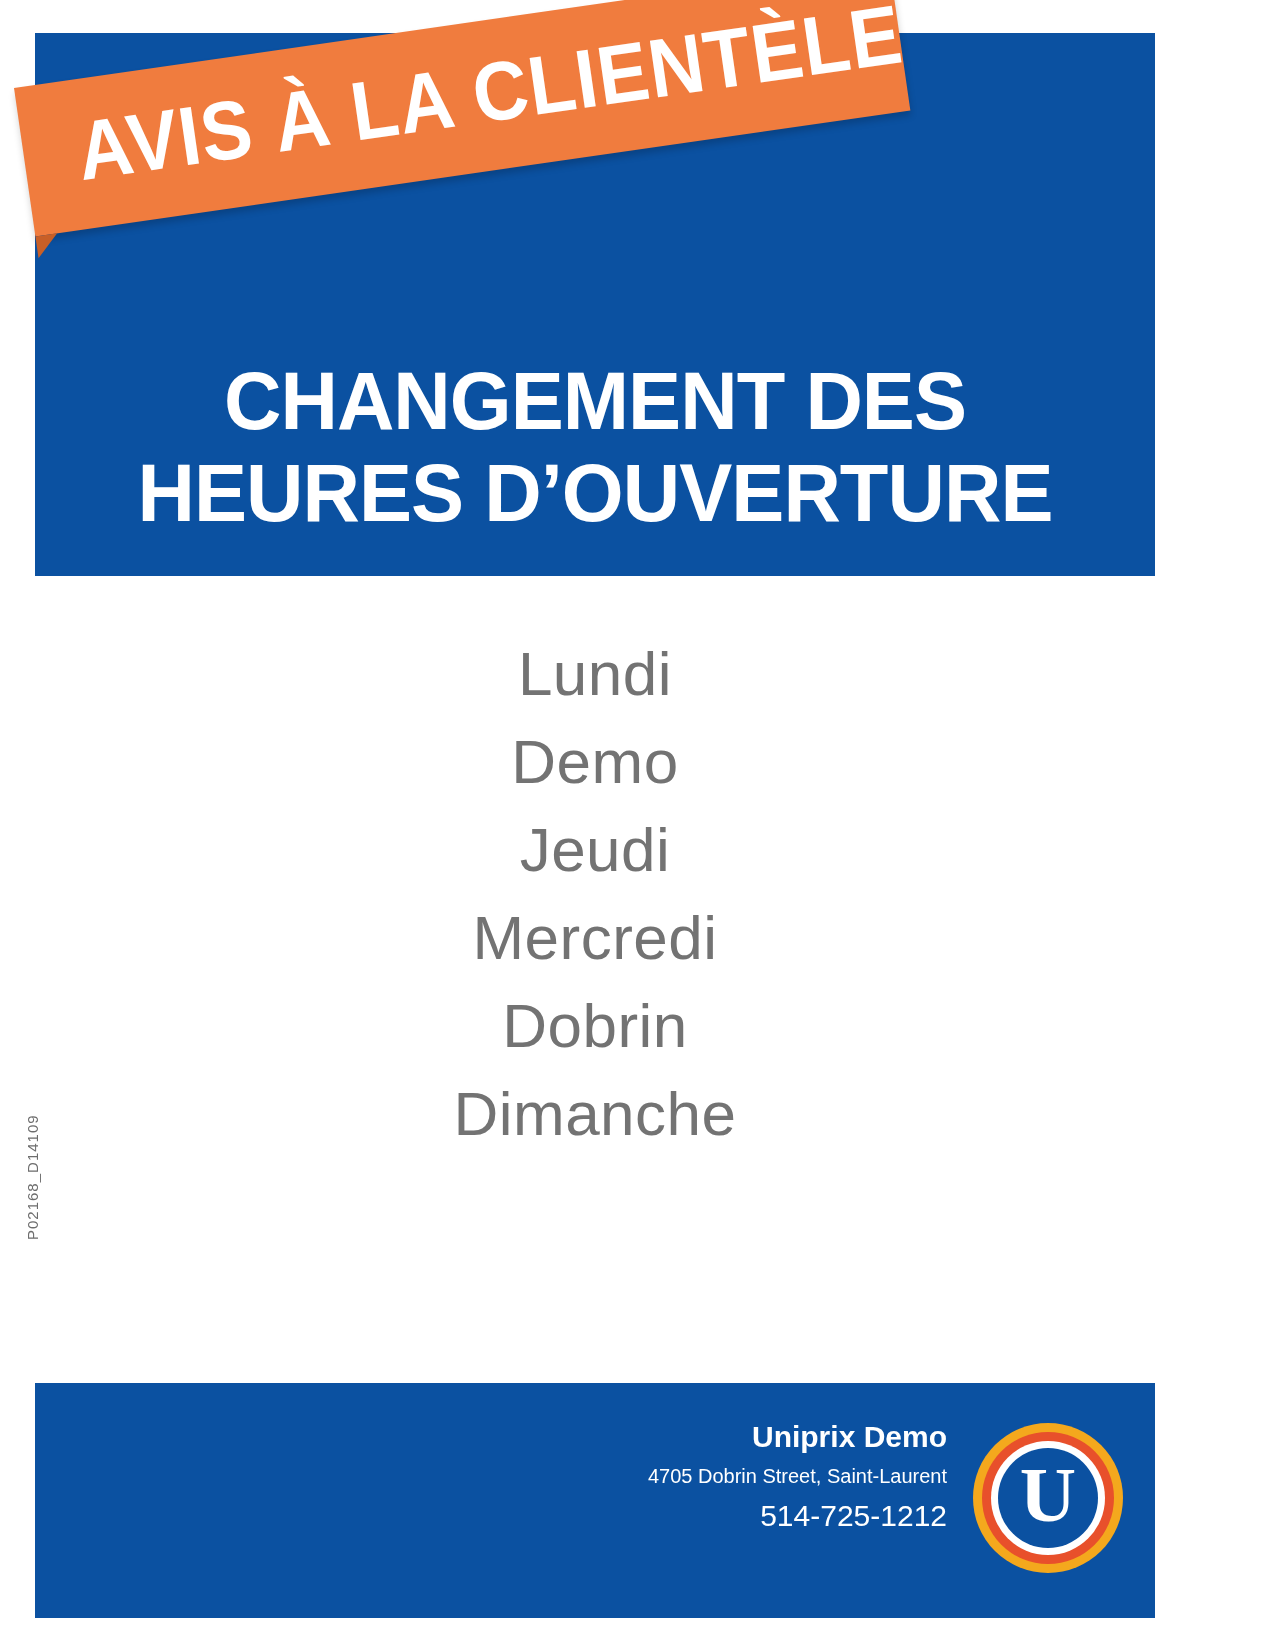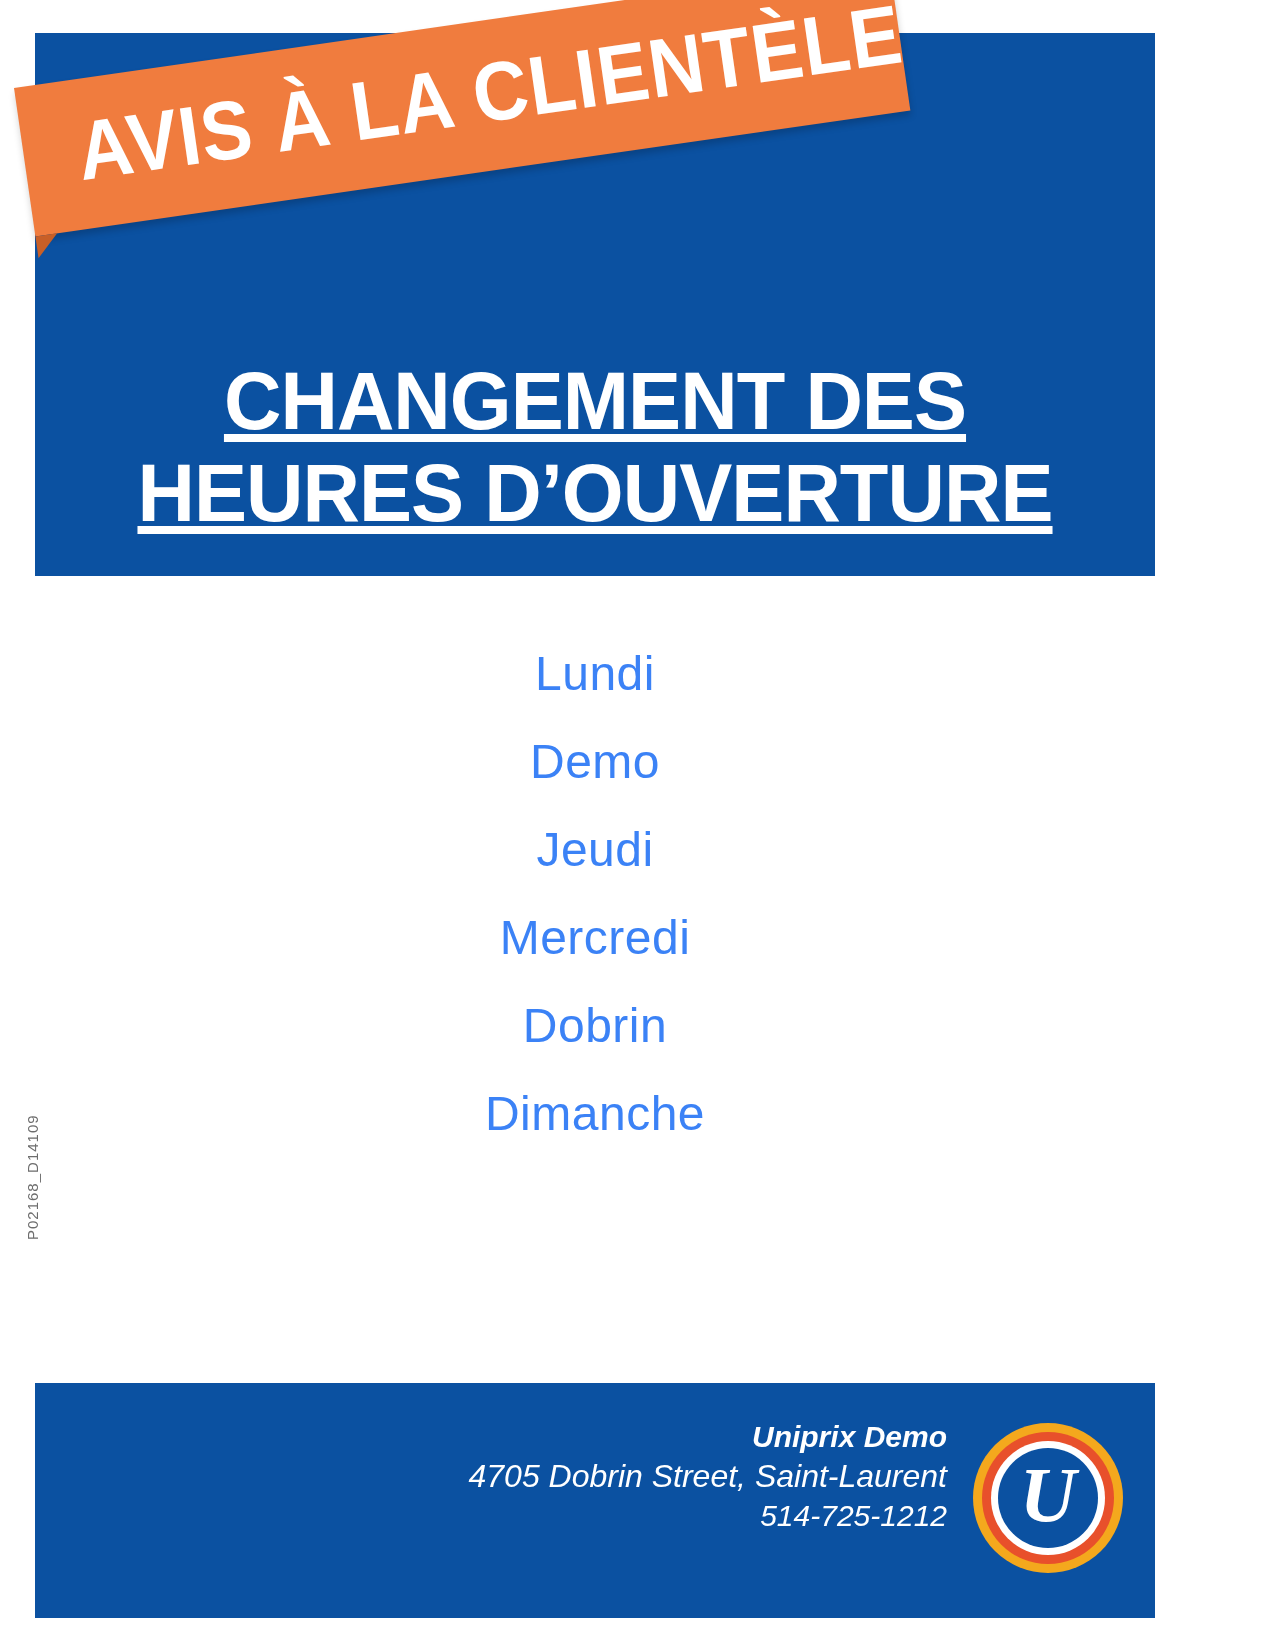--- a/index.html
+++ b/index.html
@@ -73,44 +73,43 @@
   }
 
   
   .title-block {
     position: absolute;
     left: 35px;
     top: 355px;
     width: 1120px;
     text-align: center;
     color: #ffffff;
-    text-decoration: underline;
   }
   .title-line {
     font-family: "Liberation Sans", sans-serif;
     font-weight: bold;
     font-size: 82px;
     line-height: 92px;
     letter-spacing: -1px;
     transform: scaleX(0.97);
     white-space: nowrap;
   }
 
   
   .days {
     position: absolute;
     left: 35px;
     top: 630px;
     width: 1120px;
     text-align: center;
   }
   .day-row {
-    color: #3b82f6;
-    font-family: "Liberation Sans", sans-serif;
-    font-size: 48px;
+    color: #737373;
+    font-family: "Liberation Sans", sans-serif;
+    font-size: 62px;
     line-height: 88px;
     font-weight: normal;
     letter-spacing: 0.5px;
   }
 
   
   .side-code {
     position: absolute;
     left: 24px;
     top: 1240px;
@@ -124,37 +123,36 @@
   }
 
   
   .footer-band {
     position: absolute;
     left: 35px;
     top: 1383px;
     width: 1120px;
     height: 235px;
     background: #0b51a1;
-    font-style: italic;
   }
   .footer-text {
     position: absolute;
     right: 208px;
     top: 35px;
     text-align: right;
     color: #ffffff;
     font-family: "Liberation Sans", sans-serif;
   }
   .store-name {
     font-size: 30px;
     font-weight: bold;
     line-height: 38px;
   }
   .store-addr {
-    font-size: 32px;
+    font-size: 20px;
     line-height: 40px;
   }
   .store-phone {
     font-size: 30px;
     line-height: 40px;
   }
 
   
   .logo {
     position: absolute;

